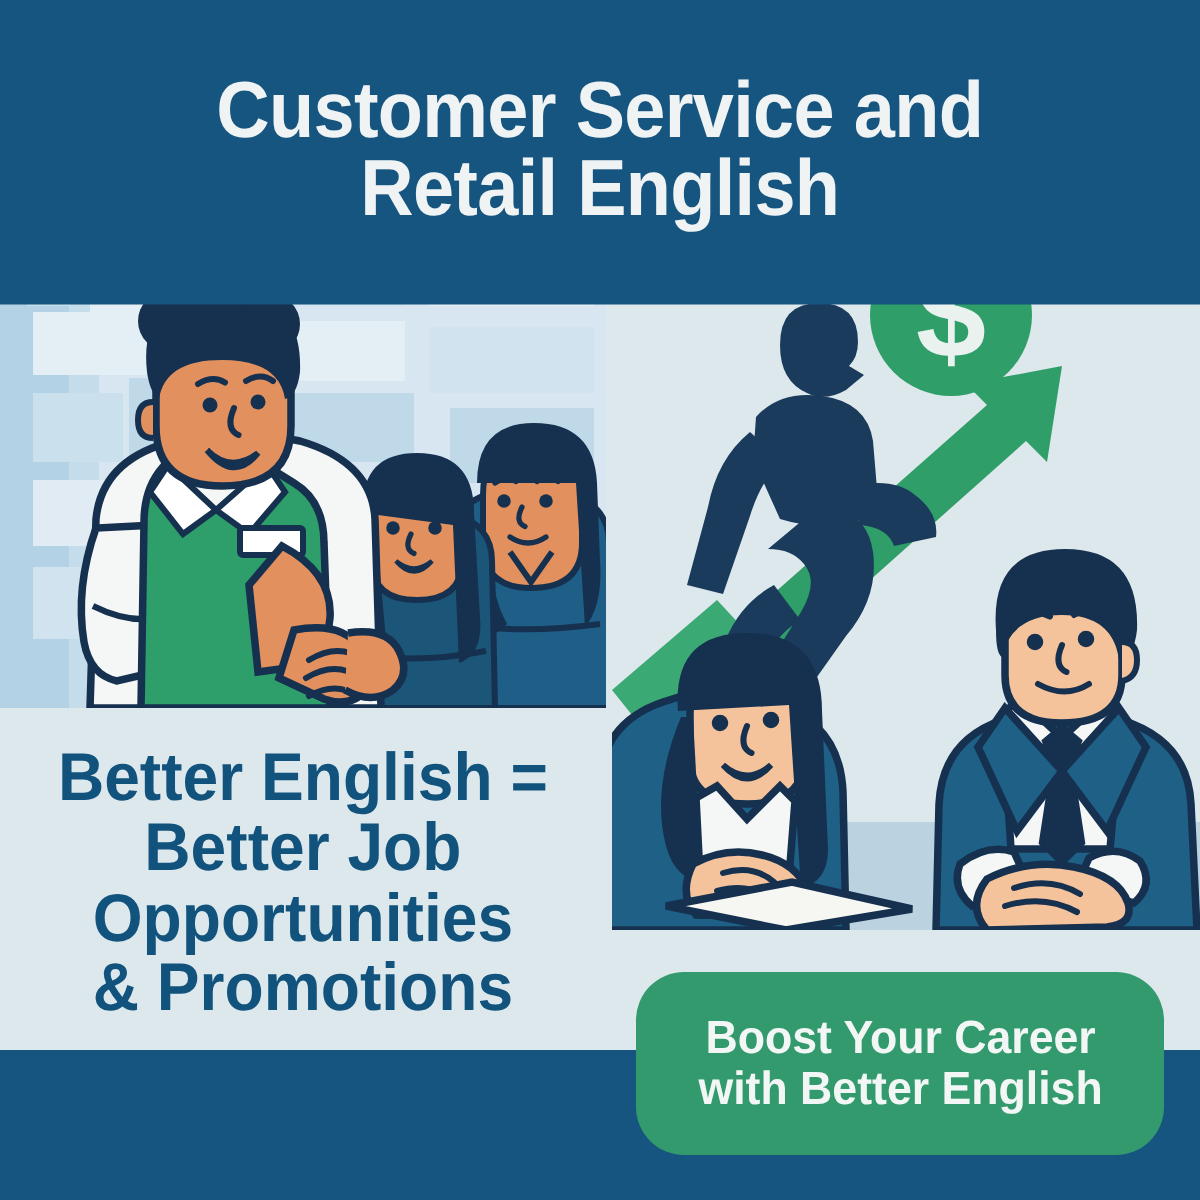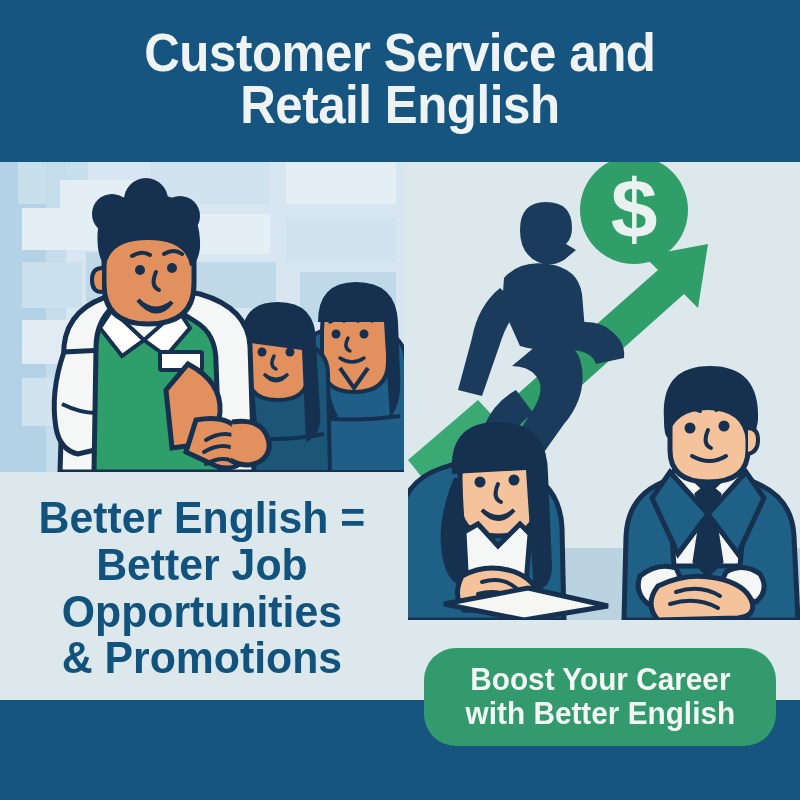--- a/index.html
+++ b/index.html
@@ -7,21 +7,21 @@
 
   #poster{
     position:relative;
     width:800px;height:800px;
     overflow:hidden;
     background:#DCE8EC;
   }
 
   
   .header-band{
-    position:absolute;left:0;top:0;width:800px;height:162px;
+    position:absolute;left:0;top:0;width:800px;height:203px;
     background:#15557F;
     display:flex;align-items:center;justify-content:center;
     z-index:6;
   }
   .header-title{
     color:#EFF3F4;
     font-size:53px;
     line-height:0.98;
     font-weight:bold;
     text-align:center;
@@ -59,21 +59,21 @@
     font-size:45px;
     line-height:1.04;
     text-align:center;
     white-space:pre-line;
     transform:scaleX(0.95);
     padding-top:2px;
   }
 
   
   .cta-badge{
-    position:absolute;left:424px;top:648px;width:352px;height:98px;
+    position:absolute;left:424px;top:648px;width:352px;height:122px;
     background:#339A6E;border-radius:32px;
     display:flex;align-items:center;justify-content:center;
     z-index:9;
   }
   .cta-text{
     color:#F2F7F5;font-weight:bold;font-size:31px;line-height:1.1;
     text-align:center;white-space:pre-line;transform:scaleX(0.96);
   }
 
   svg{display:block;}

